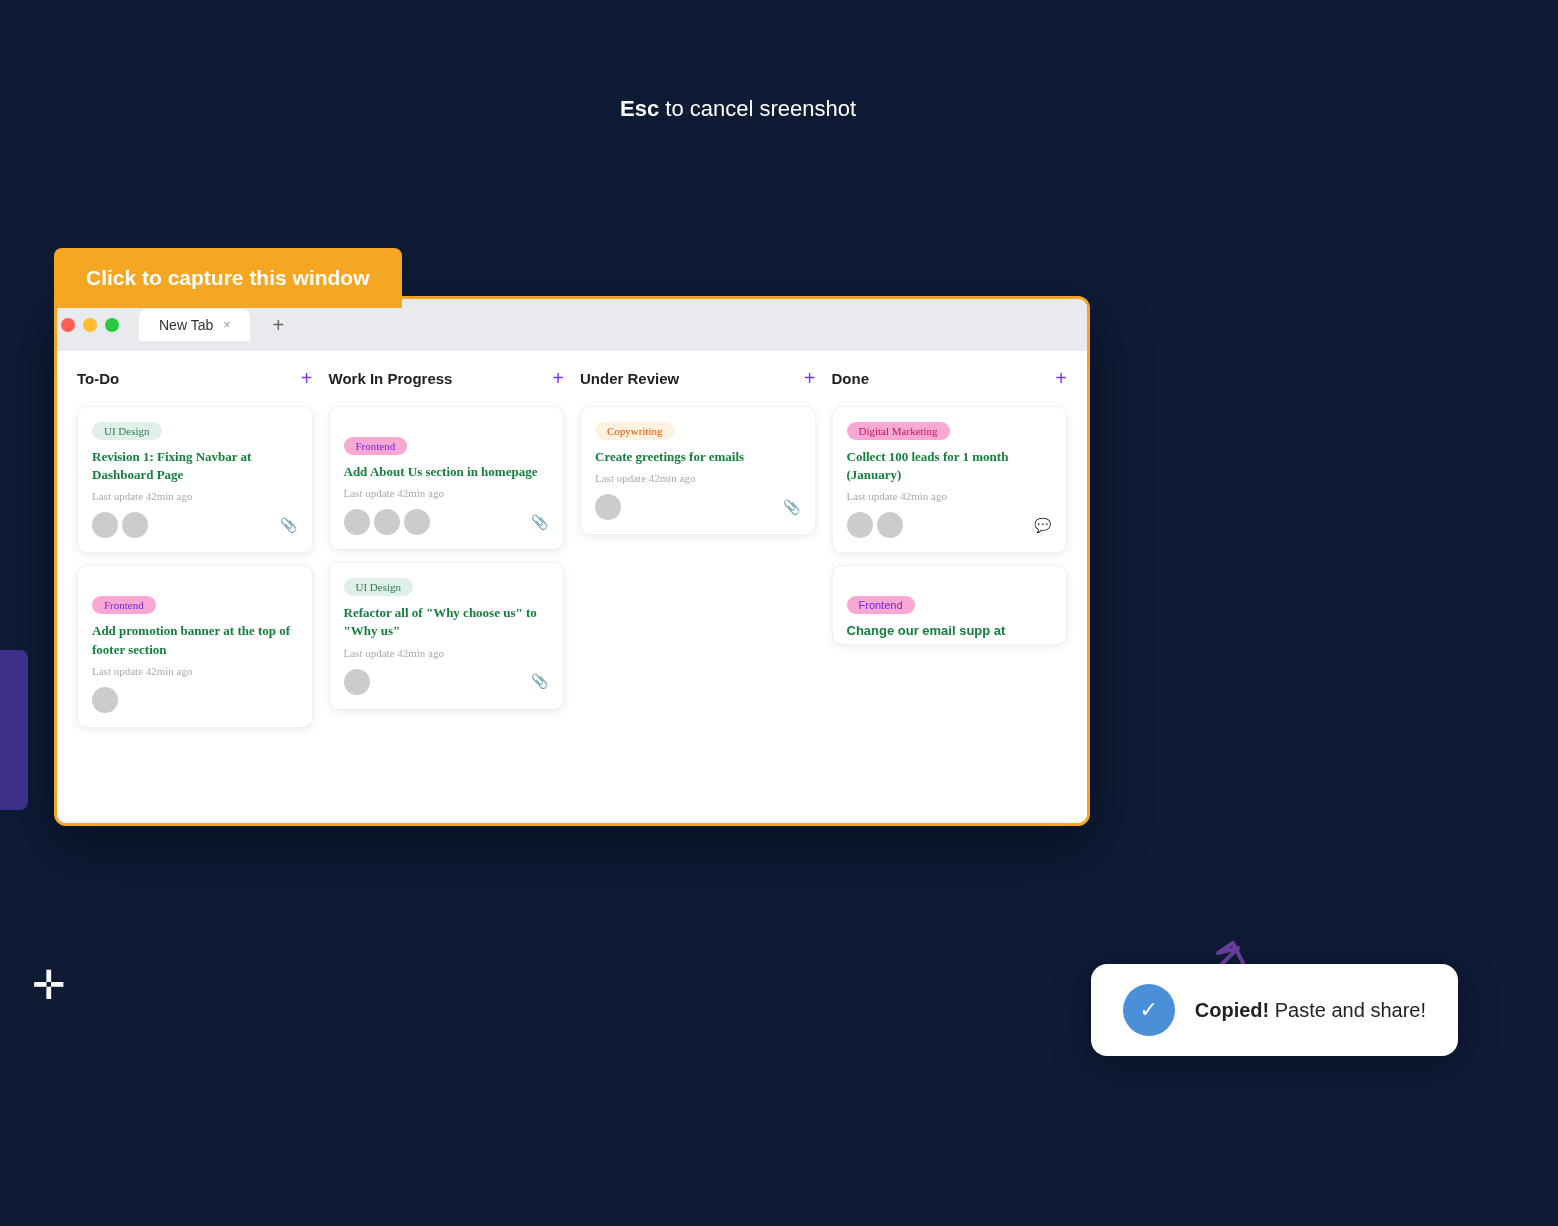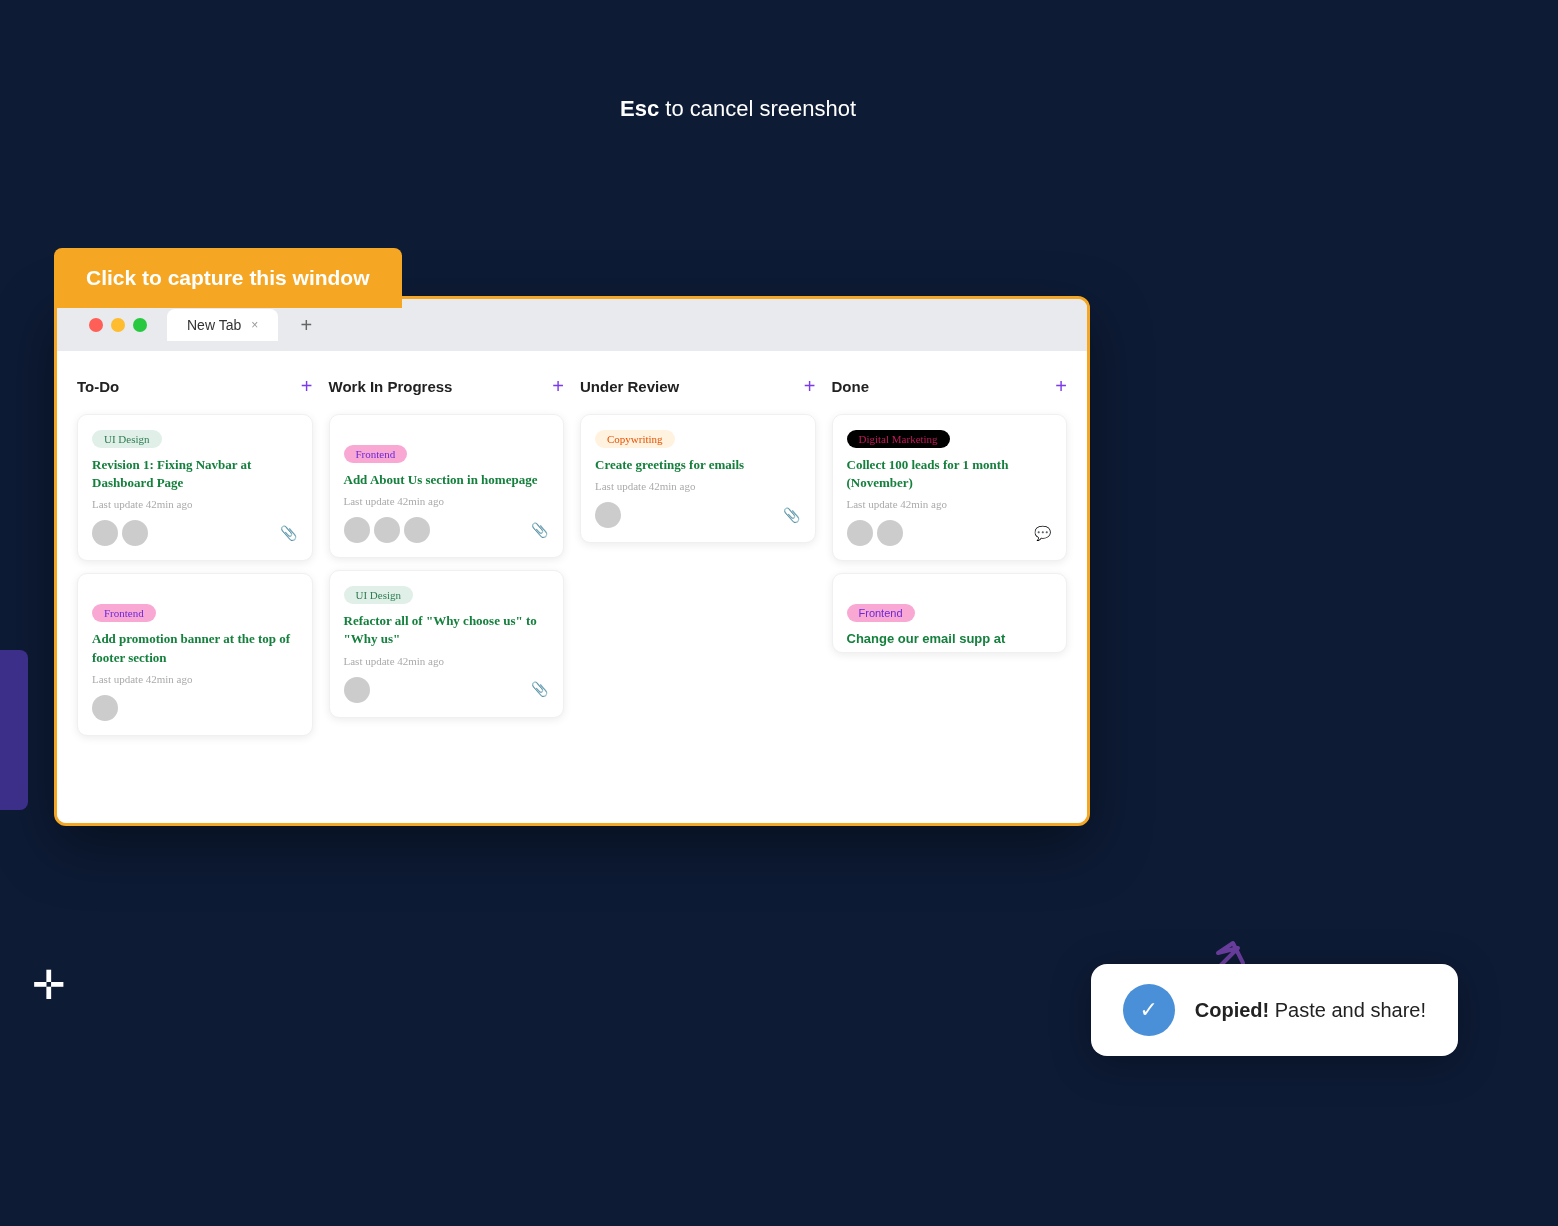--- a/index.html
+++ b/index.html
@@ -57,21 +57,21 @@
       overflow: hidden;
       box-shadow: 0 20px 60px rgba(0,0,0,0.4);
     }
 
     
     .browser-chrome {
       background: #e8eaed;
       height: 52px;
       display: flex;
       align-items: center;
-      padding: 0 32px;
+      padding: 0 4px;
       gap: 12px;
     }
 
     .traffic-lights {
       display: flex;
       gap: 8px;
       align-items: center;
     }
     .tl { width: 14px; height: 14px; border-radius: 50%; }
     .tl-red { background: #ff5f57; }
@@ -102,21 +102,21 @@
       justify-content: center;
       font-size: 20px;
       color: #666;
       cursor: pointer;
     }
 
     
     .kanban-board {
       background: white;
       height: calc(100% - 52px);
-      padding: 24px 20px;
+      padding: 16px 20px;
       display: flex;
       gap: 16px;
       overflow: hidden;
     }
 
     .kanban-column {
       flex: 1;
       min-width: 0;
     }
 
@@ -152,21 +152,21 @@
       display: inline-block;
       padding: 3px 12px;
       border-radius: 20px;
       font-size: 11px;
       font-weight: 500;
       margin-bottom: 8px;
     }
     .tag-ui { background: #e0f0e8; color: #2e7d52; }
     .tag-frontend { background: #f9a8d4; color: #6d28d9; margin-top: 16px; }
     .tag-copywriting { background: #fff3e0; color: #e65100; }
-    .tag-digital { background: #000000; color: #c2185b; }
+    .tag-digital { background: #f9a8d4; color: #c2185b; }
 
     .card-title {
       font-size: 13px;
       font-weight: 600;
       color: #15803d;
       margin-bottom: 6px;
       line-height: 1.4;
     }
     .card-meta {
       font-size: 11px;
@@ -380,21 +380,21 @@
     </div>
 
     <div class="kanban-column">
       <div class="column-header">
         <span class="column-title">Done</span>
         <span class="column-add">+</span>
       </div>
 
       <div class="kanban-card">
         <span class="card-tag tag-digital">Digital Marketing</span>
-        <div class="card-title">Collect 100 leads for 1 month (November)</div>
+        <div class="card-title">Collect 100 leads for 1 month (January)</div>
         <div class="card-meta">Last update 42min ago</div>
         <div class="card-footer">
           <div class="avatars">
             <div class="avatar"></div>
             <div class="avatar"></div>
           </div>
           <span class="card-icon">💬</span>
         </div>
       </div>
 

